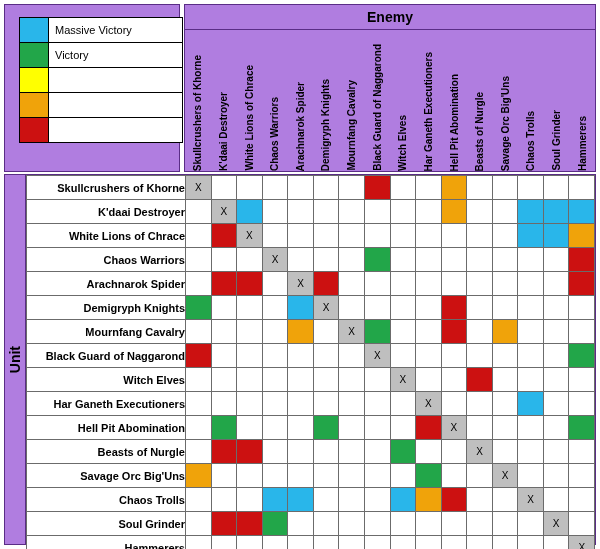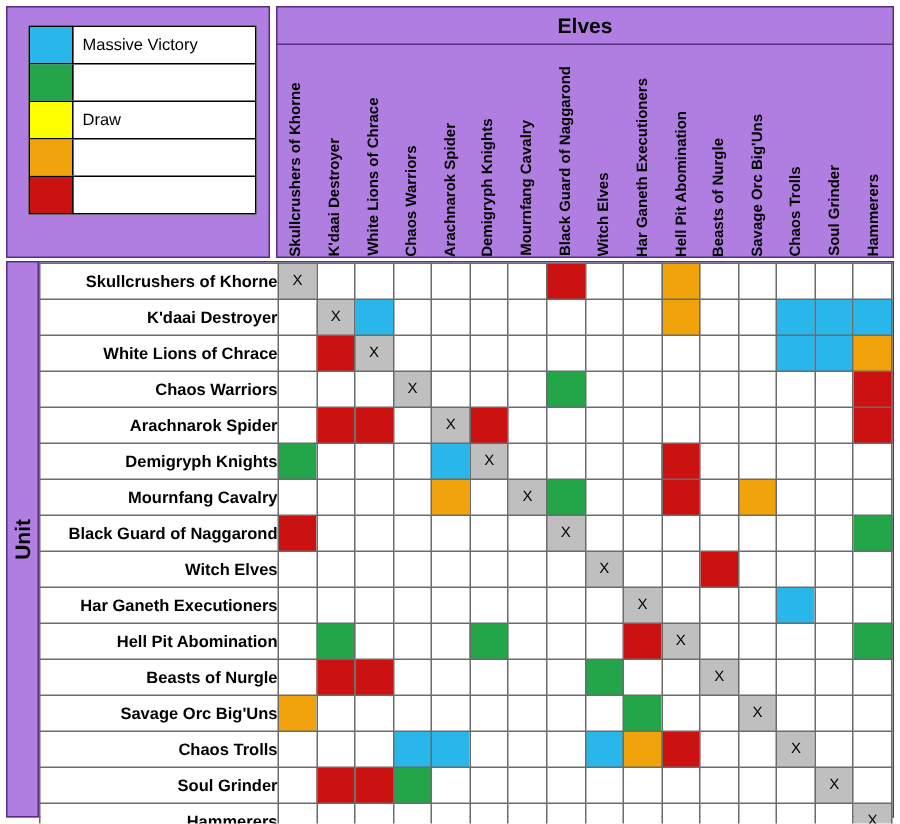--- a/index.html
+++ b/index.html
@@ -28,21 +28,21 @@
     width: 176px;
     height: 168px;
     background: #b07de0;
     border: 1px solid #5a2d86;
     box-sizing: border-box;
   }
   .legend-box {
     position: absolute;
     left: 14px;
     top: 12px;
-    width: 152px;
+    width: 164px;
     border: 1px solid #000000;
     box-sizing: border-box;
     background: #ffffff;
     text-align: center;
   }
   .legend-row {
     display: flex;
     align-items: stretch;
     height: 24px;
     border-bottom: 1px solid #000000;
@@ -183,35 +183,35 @@
 <div id="root">
 
   <div class="legend-panel">
     <div class="legend-box" id="legend-box">
         <div class="legend-row">
           <div class="legend-swatch" style="background: rgb(41, 182, 234);"></div>
           <div class="legend-label">Massive Victory</div>
         </div>
         <div class="legend-row">
           <div class="legend-swatch" style="background: rgb(34, 166, 73);"></div>
+          <div class="legend-label">Victory</div>
         </div>
         <div class="legend-row">
           <div class="legend-swatch" style="background: rgb(255, 255, 0);"></div>
-          <div class="legend-label">Draw</div>
         </div>
         <div class="legend-row">
           <div class="legend-swatch" style="background: rgb(240, 163, 10);"></div>
         </div>
         <div class="legend-row">
           <div class="legend-swatch" style="background: rgb(204, 17, 17);"></div>
         </div>
       </div>
   </div>
 
-  <div class="enemy-band">Elves</div>
+  <div class="enemy-band">Enemy</div>
   <div class="enemy-cols" id="enemy-cols">
       <div class="enemy-col">
         <span>Skullcrushers of Khorne</span>
       </div>
       <div class="enemy-col">
         <span>K'daai Destroyer</span>
       </div>
       <div class="enemy-col">
         <span>White Lions of Chrace</span>
       </div>

